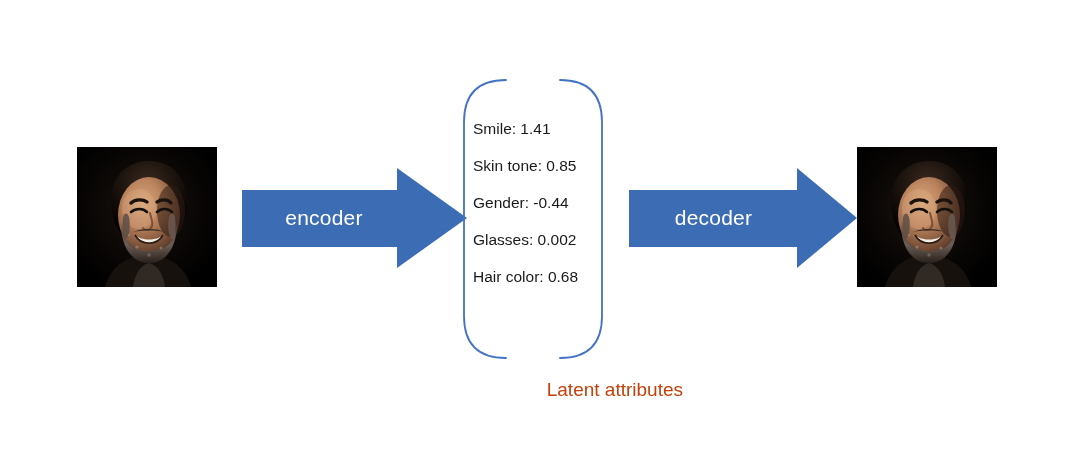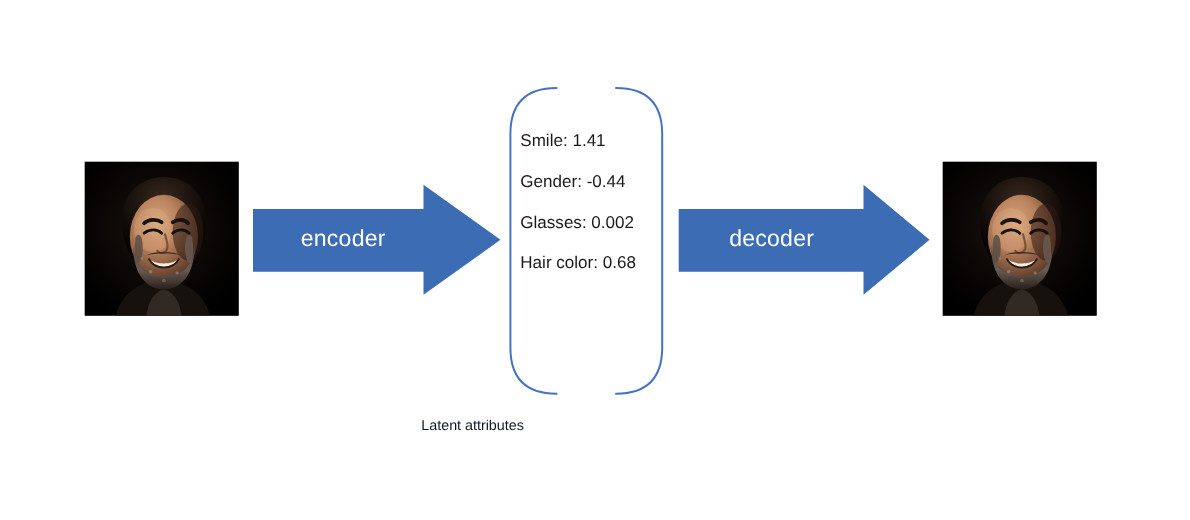--- a/index.html
+++ b/index.html
@@ -32,20 +32,21 @@
   }
   .face-in  { left: 77px;  top: 147px; }
   .face-out { left: 857px; top: 147px; }
   .face svg { display: block; width: 140px; height: 140px; }
 
   
   .arrow {
     position: absolute;
     top: 163px;
     height: 110px;
+    margin-left: 12px;
   }
   .arrow svg { display: block; overflow: visible; }
   .arrow-label {
     position: absolute;
     top: 0; left: 0;
     width: 100%;
     height: 110px;
     display: flex;
     align-items: center;
     justify-content: center;
@@ -82,23 +83,23 @@
     white-space: nowrap;
     color: #1a1a1a;
   }
 
   
   .caption {
     position: absolute;
     left: 383px;
     top: 379px;
     width: 300px;
-    text-align: left;
-    font-size: 13px;
-    color: #0f172a;
+    text-align: right;
+    font-size: 19px;
+    color: #c2410c;
   }
 </style>
 </head>
 <body>
 
 <div class="canvas">
 
   <div class="face face-in">
     <svg viewBox="0 0 140 140" xmlns="http://www.w3.org/2000/svg">
       <defs>
@@ -178,20 +179,21 @@
 
   <div class="bracket">
     <svg width="150" height="290" viewBox="0 0 150 290" xmlns="http://www.w3.org/2000/svg">
       <path d="M48 6 C20 6 6 20 6 48 L6 242 C6 270 20 284 48 284" fill="none" stroke="#4472C4" stroke-width="1.8" stroke-linecap="round"></path>
       <path d="M102 6 C130 6 144 20 144 48 L144 242 C144 270 130 284 102 284" fill="none" stroke="#4472C4" stroke-width="1.8" stroke-linecap="round"></path>
     </svg>
   </div>
 
   <div class="latent-list">
     <div class="latent-item">Smile: 1.41</div>
+    <div class="latent-item">Skin tone: 0.85</div>
     <div class="latent-item">Gender: -0.44</div>
     <div class="latent-item">Glasses: 0.002</div>
     <div class="latent-item">Hair color: 0.68</div>
   </div>
 
   <div class="caption">Latent attributes</div>
 
   <div class="arrow arrow-decoder">
     <svg width="229" height="110" viewBox="0 0 229 110" xmlns="http://www.w3.org/2000/svg">
       <polygon points="0,27 168,27 168,5 228,55 168,105 168,84 0,84" fill="#3C6CB4"></polygon>

